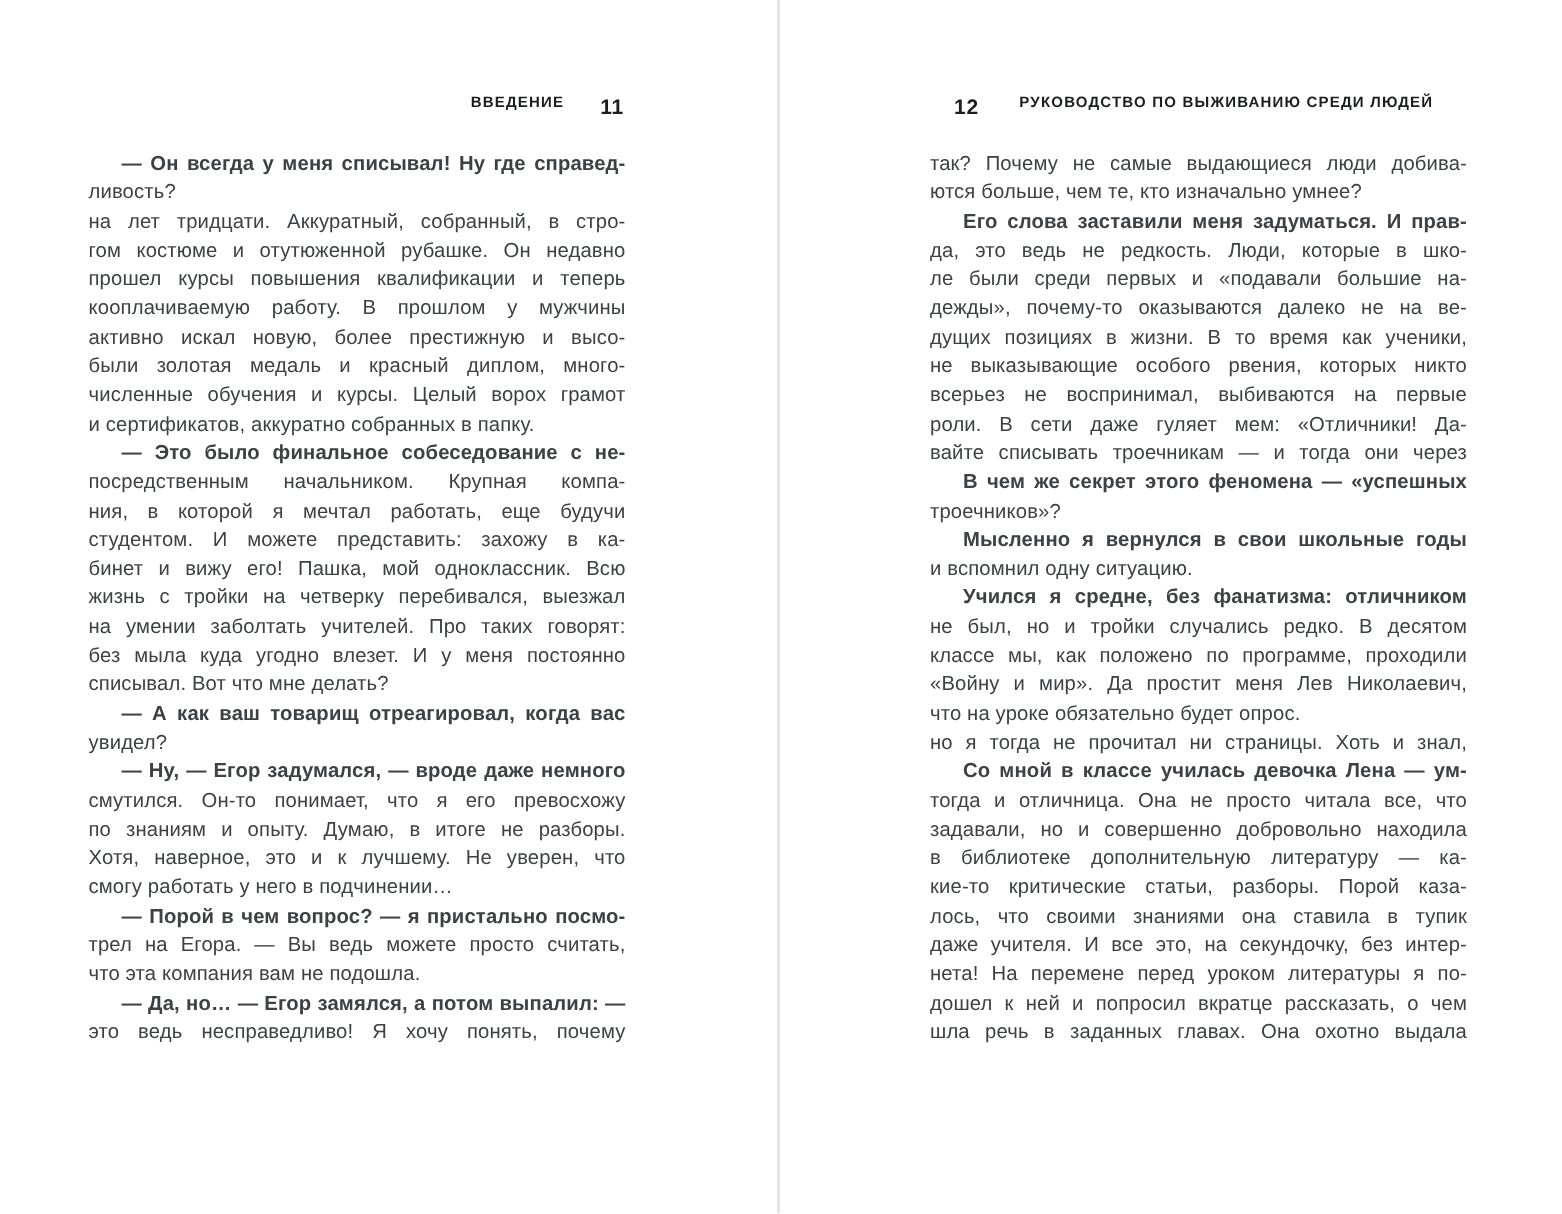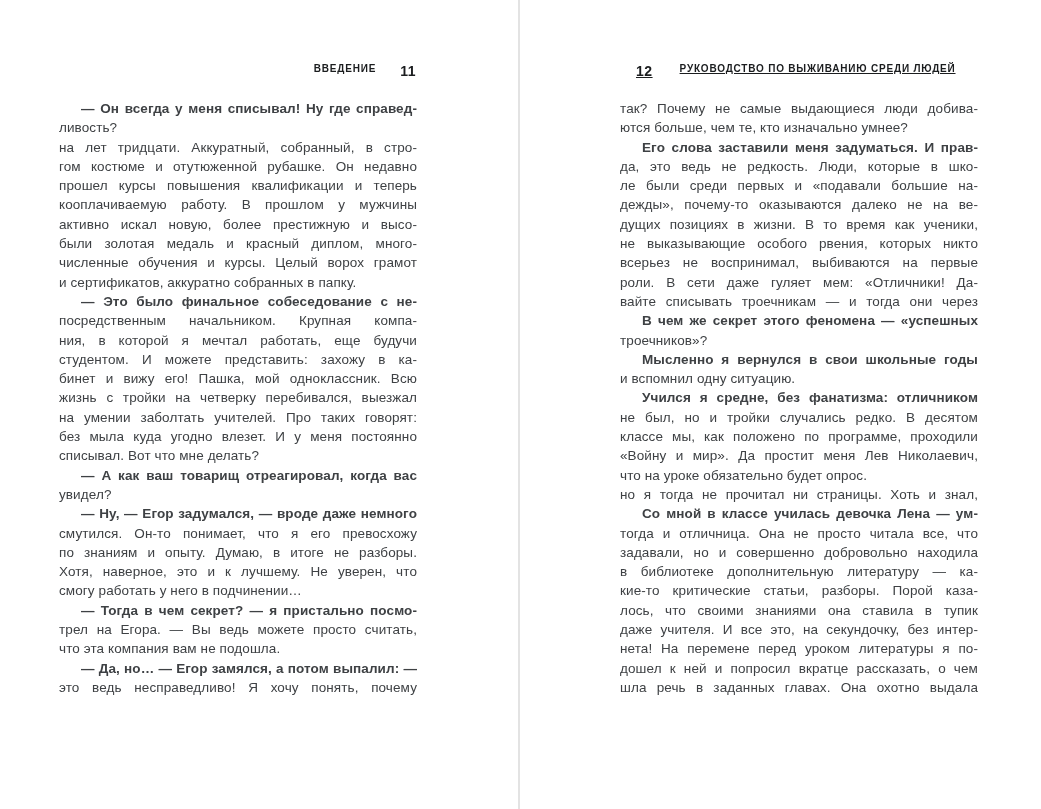--- a/index.html
+++ b/index.html
@@ -30,21 +30,21 @@
   .running-head {
     position: absolute;
     top: 63px;
     display: flex;
     align-items: flex-start;
     color: var(--head_text, #1b1d1f);
     white-space: nowrap;
     padding-left: 16px;
   }
   .left  .running-head { right: 102px; }
-  .right .running-head { left: 99px; text-decoration: underline; }
+  .right .running-head { left: 99px; }
 
   .rh-label {
     font-size: 10px;
     font-weight: 700;
     letter-spacing: 0.8px;
     text-transform: uppercase;
   }
   .rh-num {
     font-size: 14px;
     font-weight: 700;
@@ -106,21 +106,21 @@
         <div class="line">на умении заболтать учителей. Про таких говорят:</div>
         <div class="line">без мыла куда угодно влезет. И у меня постоянно</div>
         <div class="line end">списывал. Вот что мне делать?</div>
         <div class="line indent">— А как ваш товарищ отреагировал, когда вас</div>
         <div class="line end">увидел?</div>
         <div class="line indent">— Ну, — Егор задумался, — вроде даже немного</div>
         <div class="line">смутился. Он-то понимает, что я его превосхожу</div>
         <div class="line">по знаниям и опыту. Думаю, в итоге не разборы.</div>
         <div class="line">Хотя, наверное, это и к лучшему. Не уверен, что</div>
         <div class="line end">смогу работать у него в подчинении…</div>
-        <div class="line indent">— Тогда в чем секрет? — я пристально посмо-</div>
+        <div class="line indent">— Порой в чем вопрос? — я пристально посмо-</div>
         <div class="line">трел на Егора. — Вы ведь можете просто считать,</div>
         <div class="line end">что эта компания вам не подошла.</div>
         <div class="line indent">— Да, но… — Егор замялся, а потом выпалил: —</div>
         <div class="line">это ведь несправедливо! Я хочу понять, почему</div>
       </div>
   </div>
 
   <div class="gutter"></div>
 
   <div class="page right">

